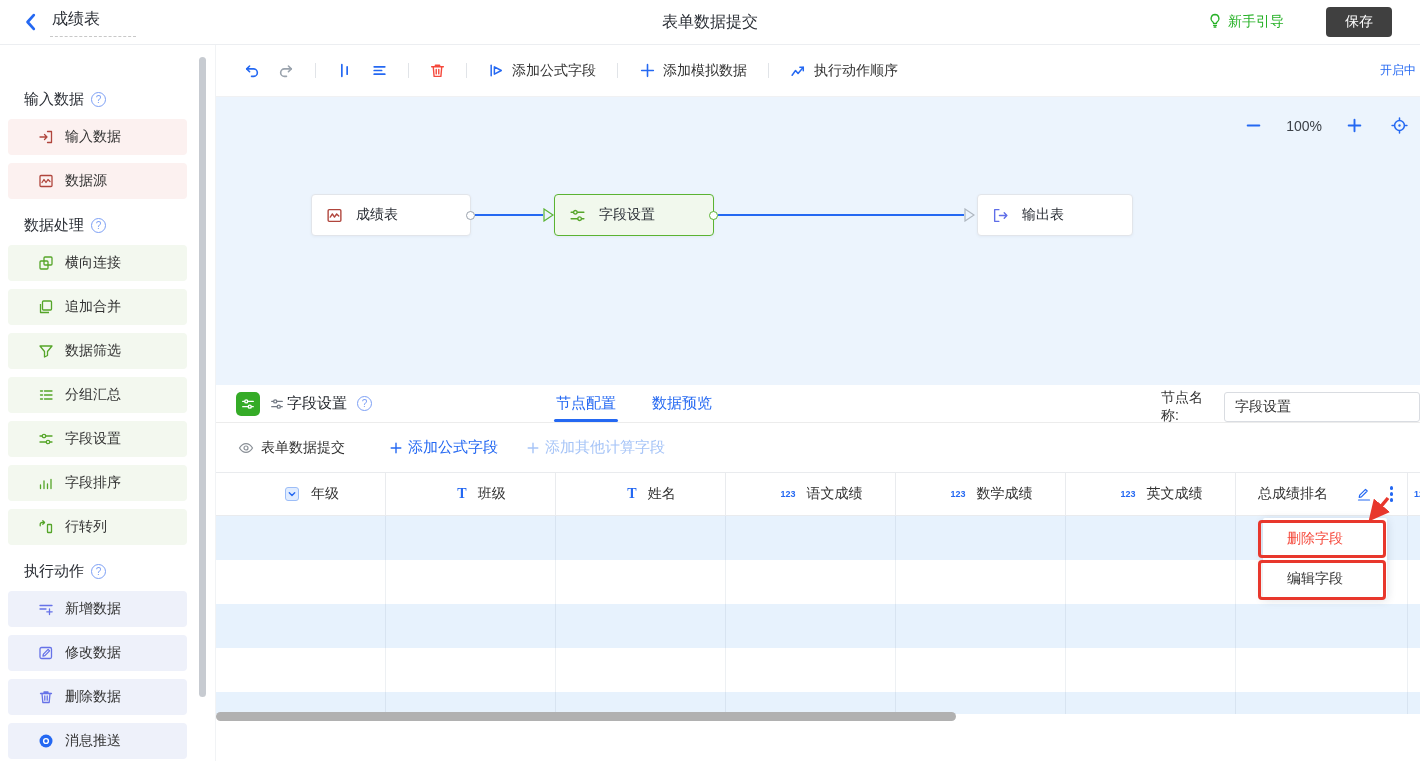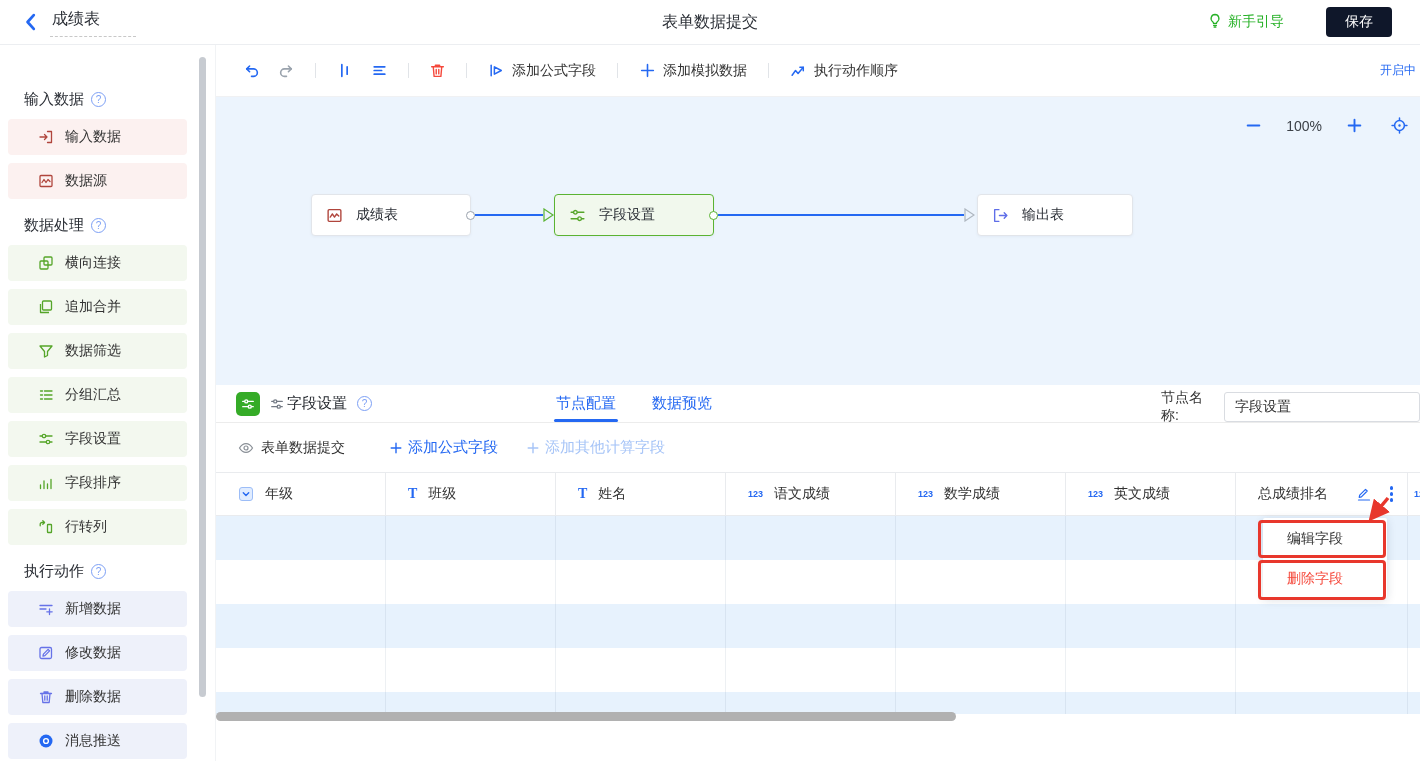--- a/index.html
+++ b/index.html
@@ -8,21 +8,21 @@
   .app { position:relative; width:1420px; height:761px; }
 
   
   .topbar { position:absolute; left:0; top:0; width:1420px; height:45px; background:#fff;
     border-bottom:1px solid #eceef1; display:flex; align-items:center; z-index:20; }
   .back-btn { margin-left:20px; width:22px; height:22px; display:flex; align-items:center; justify-content:center; cursor:pointer; }
   .tb-title { margin-left:8px; font-size:16px; color:#2b2f36; border-bottom:1px dashed #c8c8c8; padding:2px 36px 6px 2px; }
   .center-title { position:absolute; left:0; right:0; text-align:center; font-size:16px; color:#2b2f36; pointer-events:none; }
   .tb-right { margin-left:auto; display:flex; align-items:center; z-index:2; }
   .guide { display:flex; align-items:flex-start; gap:5px; color:#27b127; font-size:14px; cursor:pointer; }
-  .save-btn { margin:0 28px 0 42px; width:66px; height:30px; background:#0f172a; color:#fff;
+  .save-btn { margin:0 28px 0 42px; width:66px; height:30px; background:#404040; color:#fff;
     font-size:14px; border:none; border-radius:4px; display:flex; align-items:center; justify-content:center; cursor:pointer; }
 
   
   .sidebar { position:absolute; left:0; top:45px; width:190px; bottom:0; background:#fff; padding-top:44px; overflow:hidden; }
   .side-title { height:20px; margin:0 0 10px 24px; font-size:15px; color:#2b2f36; display:flex; align-items:center; gap:7px; }
   .side-section + .side-section .side-title { margin-top:16px; }
   .help { width:15px; height:15px; border:1px solid #7da0f5; color:#7da0f5; border-radius:50%;
     font-size:10px; display:inline-flex; align-items:center; justify-content:center; cursor:pointer; }
   .side-item { height:36px; margin:0 3px 8px 8px; border-radius:4px; display:flex; align-items:center;
     padding-left:30px; gap:11px; font-size:14px; color:#333; cursor:pointer; }
@@ -92,21 +92,21 @@
   .pa-eye { display:flex; align-items:center; gap:7px; font-size:14px; color:#333; cursor:pointer; }
   .pa-eye .icon { color:#8a9097; }
   .pa-add { display:flex; align-items:center; gap:5px; font-size:15px; font-weight:500; color:#2468f2; margin-left:44px; cursor:pointer; }
   .pa-add .icon { width:14px; height:14px; }
   .pa-add.disabled { color:#a6c4f7; margin-left:28px; cursor:not-allowed; }
 
   
   .grid-header { display:flex; height:44px; border-top:1px solid #e9ebee; border-bottom:1px solid #e9ebee; }
   .gh-cell { display:flex; align-items:center; gap:11px; padding-left:22px; font-size:14px; font-weight:500;
     color:#333; border-right:1px solid #e9ebee; cursor:pointer; overflow:hidden; white-space:nowrap; }
-  .c0,.c1,.c2,.c3,.c4,.c5 { width:170px; flex:none; }
+  .c0,.c1,.c2,.c3,.c4,.c5 { width:170px; flex:none;justify-content:center; }
   .c6 { width:172px; flex:none; }
   .c7 { width:13px; flex:none; border-right:none !important; padding-left:6px !important; }
   .type-badge { color:#2468f2; flex:none; }
   .t-text { font-family:"Liberation Serif","DejaVu Serif",serif; font-size:14px; font-weight:700; }
   .t-num { font-size:9px; font-weight:700; letter-spacing:0; }
   .gh-tools { margin-left:auto; display:flex; align-items:center; gap:16px; padding-right:12px; }
   .pencil { display:inline-flex; width:16px; height:16px; color:#2468f2; cursor:pointer; }
   .dots { display:flex; flex-direction:column; gap:2.5px; cursor:pointer; padding:2px; }
   .dots i { width:3.5px; height:3.5px; border-radius:50%; background:#2468f2; }
   .grid-body { height:198px; overflow:hidden; }
@@ -583,22 +583,22 @@
             <div class="cell c4"></div>
             <div class="cell c5"></div>
             <div class="cell c6"></div>
             <div class="cell c7"></div>
           </div>
       </div>
 
       <div class="h-scrollbar"></div>
 
       <div class="field-menu">
+        <div class="fm-item danger">删除字段</div>
         <div class="fm-item">编辑字段</div>
-        <div class="fm-item danger">删除字段</div>
       </div>
 
       <div class="anno-rect r1"></div>
       <div class="anno-rect r2"></div>
       <svg class="anno-arrow" width="32" height="30" viewBox="0 0 32 30">
         <defs>
             <marker id="ah" markerWidth="6" markerHeight="6" refX="4" refY="3" orient="auto">
               <path d="M0 0L6 3L0 6z" fill="#e8372c"></path>
             </marker>
           </defs>

